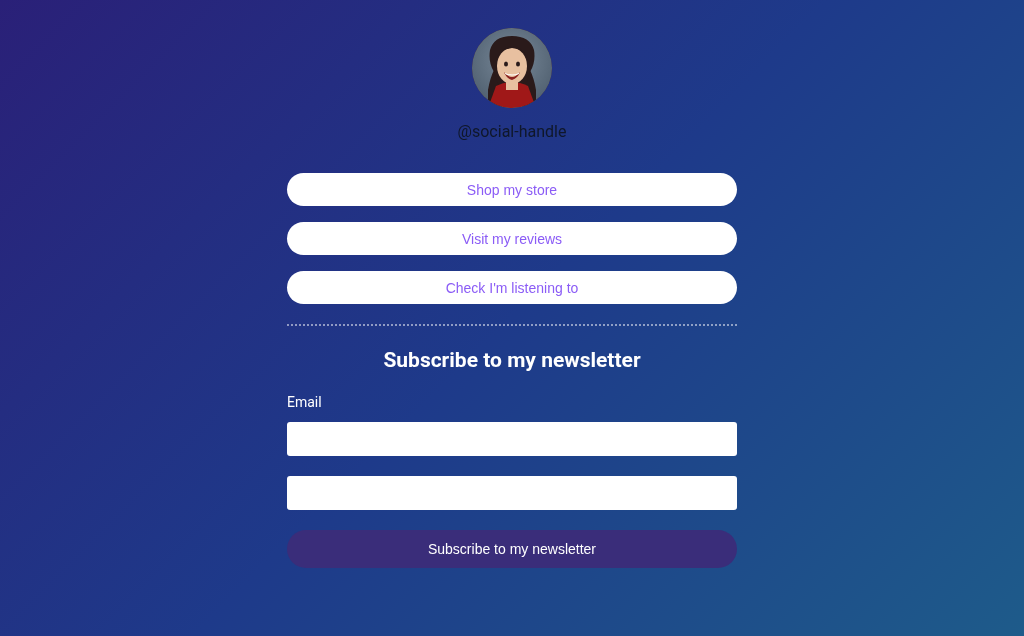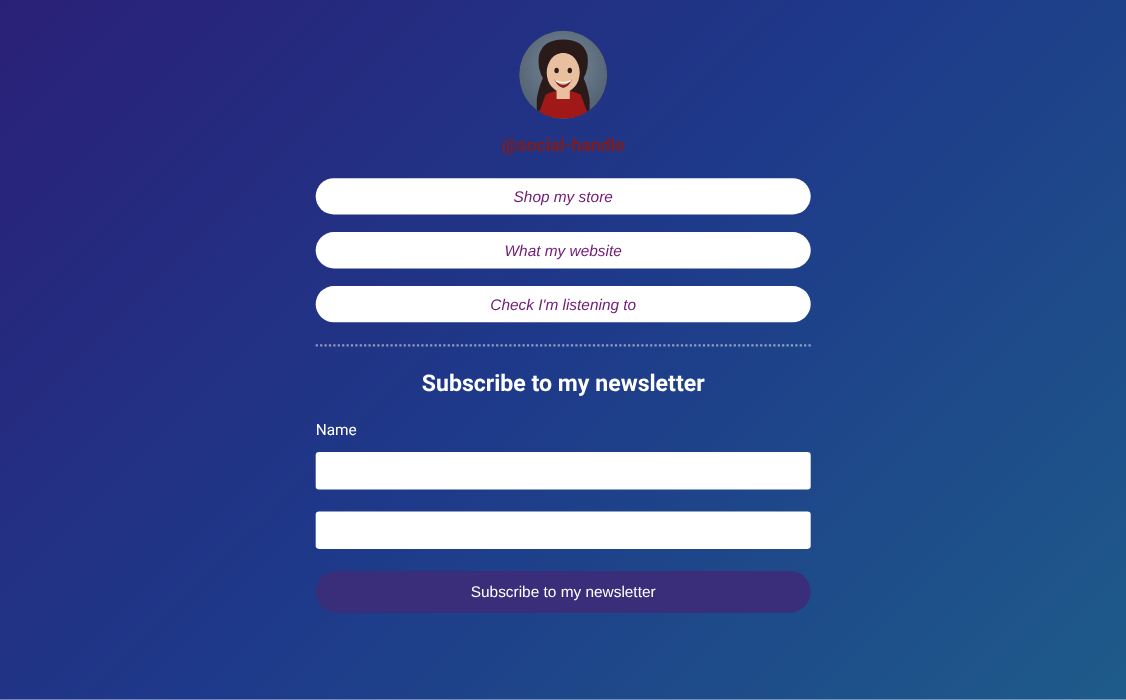--- a/index.html
+++ b/index.html
@@ -24,45 +24,44 @@
     border-radius: 50%;
     overflow: hidden;
     background: #5a4a4a;
     display: flex;
     align-items: center;
     justify-content: center;
     margin-bottom: 14px;
   }
   .avatar svg { width: 100%; height: 100%; }
   .handle {
-    color: #7f1d1d;
+    color: #0f172a;
     font-size: 16px;
-    font-weight: 700;
-    margin-bottom: 21px;
+    font-weight: 400;
+    margin-bottom: 32px;
   }
   .links {
     width: 100%;
     display: flex;
     flex-direction: column;
     gap: 16px;
     margin-bottom: 20px;
   }
   .link-btn {
     background: #ffffff;
-    color: #701a75;
+    color: #8b5cf6;
     border: none;
     border-radius: 999px;
     height: 33px;
     font-size: 14px;
     font-weight: 500;
     cursor: pointer;
     display: flex;
     align-items: center;
     justify-content: center;
-    font-style: italic;
   }
   .divider {
     width: 100%;
     height: 0;
     border-top: 2px dotted rgba(255,255,255,0.5);
     margin-bottom: 22px;
   }
   .newsletter-title {
     color: #ffffff;
     font-size: 21px;
@@ -132,28 +131,28 @@
         <path d="M24 58 Q32 54 40 54 Q48 54 56 58 L64 80 L16 80 Z" fill="#a01818"></path>
         <rect x="34" y="52" width="12" height="10" fill="#e8c0a0"></rect>
       </g>
     </svg>
   </div>
 
   <div class="handle">@social-handle</div>
 
   <div class="links">
     <button class="link-btn">Shop my store</button>
-    <button class="link-btn">What my website</button>
+    <button class="link-btn">Visit my reviews</button>
     <button class="link-btn">Check I'm listening to</button>
   </div>
 
   <div class="divider"></div>
 
   <div class="newsletter-title">Subscribe to my newsletter</div>
 
   <div class="form">
-    <label class="field-label">Name</label>
+    <label class="field-label">Email</label>
     <input class="text-input" type="text" value="" style="">
     <input class="text-input" type="text" value="" style="">
     <button class="submit-btn">Subscribe to my newsletter</button>
   </div>
 
 </div>
 
 </body></html>

